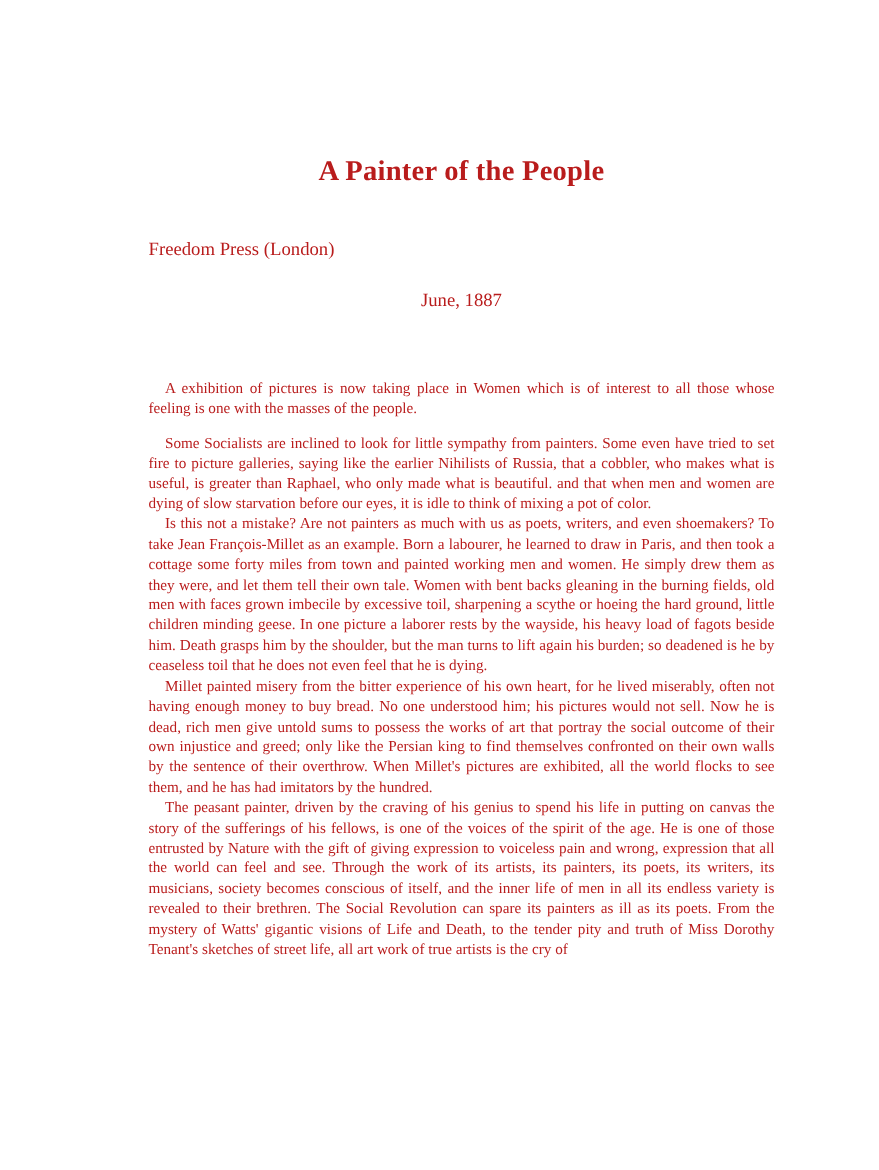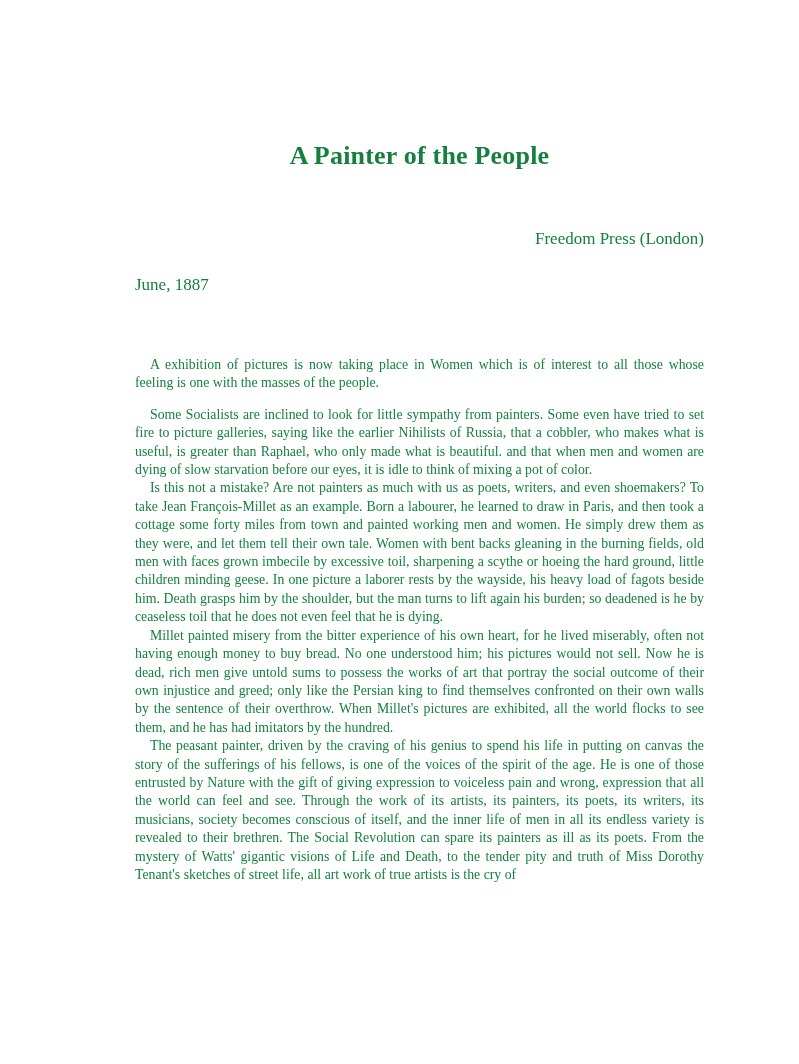--- a/index.html
+++ b/index.html
@@ -6,47 +6,47 @@
     margin: 0;
     padding: 0;
     background: #ffffff;
   }
   .page {
     position: relative;
     width: 799px;
     height: 1064px;
     margin: 0 auto;
     background: #ffffff;
-    color: #15803d;
+    color: #b91c1c;
     font-family: "Liberation Serif", "DejaVu Serif", serif;
     overflow: hidden;
     box-sizing: border-box;
   }
   .content {
     box-sizing: border-box;
     padding: 141px 95px 0 135px; 
   }
   .doc-title {
     margin: 0;
     text-align: center;
     font-size: 26px;
     line-height: 30px;
     font-weight: 700;
     letter-spacing: 0.2px;
   }
   .publisher-line {
-    margin-top: 57px;
-    text-align: right;
+    margin-top: 45px;
+    text-align: left;
     font-size: 17px;
     line-height: 22px;
     font-weight: 400;
   }
   .date-line {
     margin-top: 24px;
-    text-align: left;
+    text-align: center;
     font-size: 17px;
     line-height: 22px;
     font-weight: 400;
   }
   .article-body {
     margin-top: 60px;
     font-size: 13.8px;
     line-height: 18.4px;
     text-align: justify;
     text-justify: inter-word;

